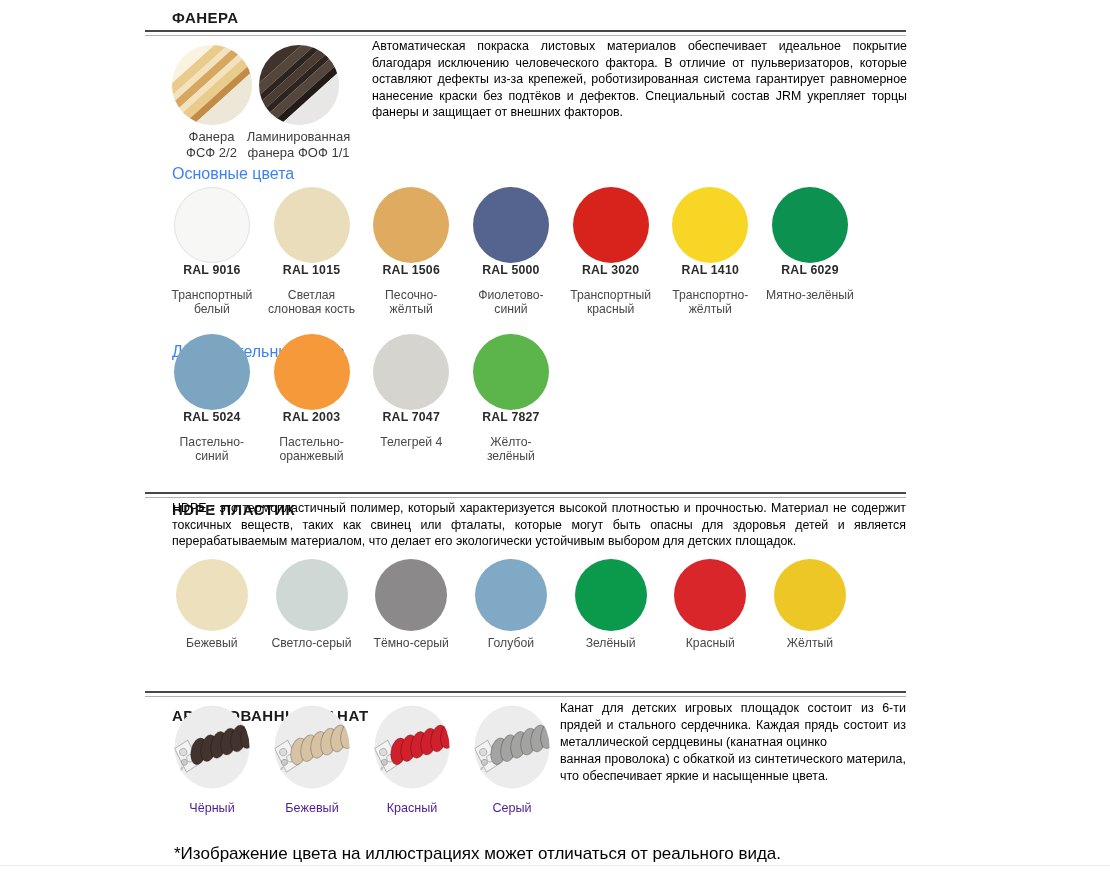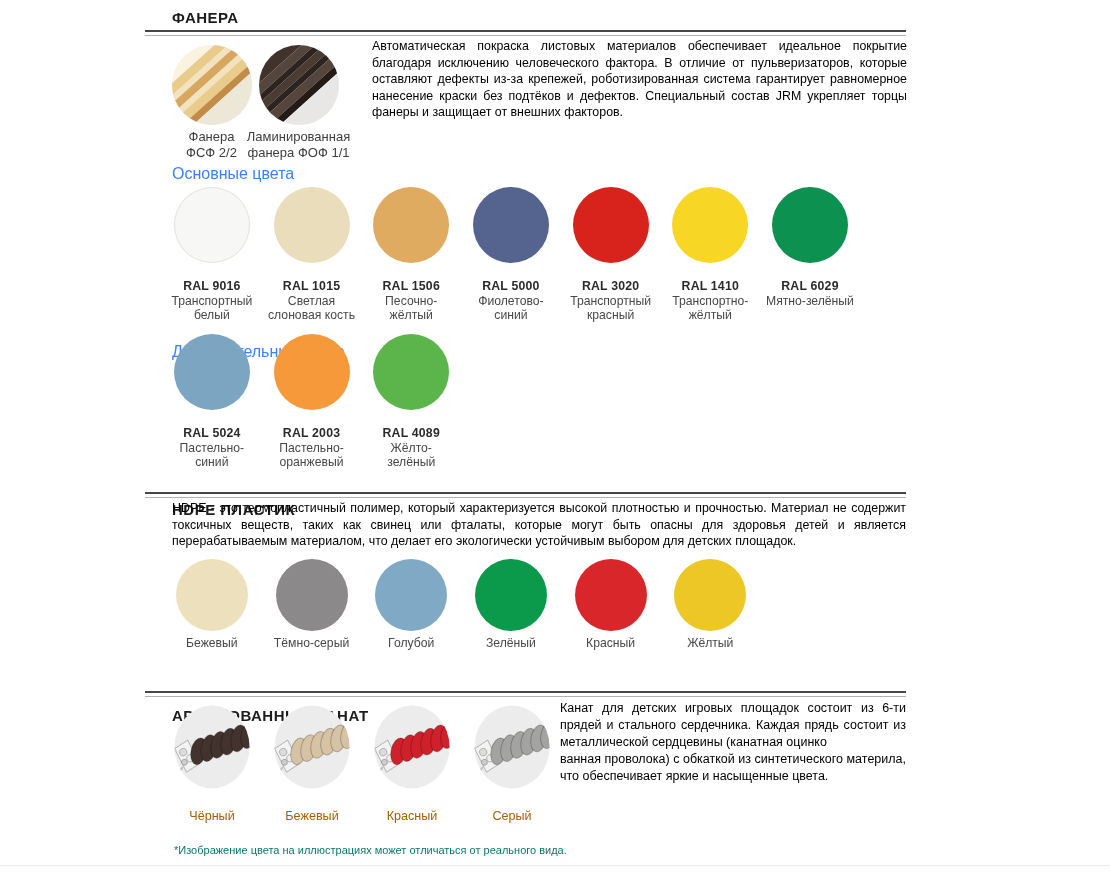--- a/index.html
+++ b/index.html
@@ -19,33 +19,33 @@
     border-bottom:1px solid #b2b2b2;
   }
   .para{
     margin:0;color:#000000;font-size:12.4px;line-height:16.6px;
     text-align:justify;white-space:pre-line;
   }
   .subhead{font-size:16px;color:#3b82f6;}
   .swatch-row{display:flex;}
   .cell{width:99.7px;display:flex;flex-direction:column;align-items:center;flex:none;}
   .dot{width:76px;height:76px;border-radius:50%;flex:none;}
-  .code{margin-top:16px;font-size:12.3px;font-weight:bold;color:#2b2b2b;letter-spacing:.2px;text-align:center;}
-  .cname{margin-top:2px;font-size:12.2px;color:#484848;line-height:13.8px;text-align:center;white-space:pre-line;}
+  .code{margin-top:0;font-size:12.3px;font-weight:bold;color:#2b2b2b;letter-spacing:.2px;text-align:center;}
+  .cname{margin-top:12px;font-size:12.2px;color:#484848;line-height:13.8px;text-align:center;white-space:pre-line;}
   .fig{width:87px;display:flex;flex-direction:column;align-items:center;flex:none;}
   .fig-img{width:80px;height:80px;}
   .fig-label{
     margin-top:4px;width:150px;margin-left:0;
     font-size:13px;color:#3e3e3e;line-height:16px;text-align:center;white-space:pre-line;
   }
   .rope-cell{width:100px;display:flex;flex-direction:column;align-items:center;flex:none;}
   .rope-img{width:76px;height:84px;}
-  .rope-name{margin-top:20px;font-size:12.6px;color:#a16207;text-align:right;}
+  .rope-name{margin-top:12px;font-size:12.6px;color:#4c1d95;text-align:right;}
   .hdpe-name{margin-top:6px;}
-  .footnote{font-size:11px;color:#0f766e;}
+  .footnote{font-size:17px;color:#000000;}
   .bottom-line{width:1110px;height:1px;background:#ececec;}
 </style>
 </head>
 <body>
 
 <div>
 
   <h2 class="sec-title abs" style="left:172px;top:9px;">ФАНЕРА</h2>
   <div class="rule abs" style="left:145px;top:30px;"></div>
 
@@ -155,35 +155,45 @@
     <div class="cname">Пастельно-
 синий</div>
   </div>
       <div class="cell">
     <div class="dot" style="background: rgb(246, 153, 59); height: 76px; width: 76px;"></div>
     <div class="code">RAL 2003</div>
     <div class="cname">Пастельно-
 оранжевый</div>
   </div>
       <div class="cell">
+    <div class="dot" style="background: rgb(213, 212, 207); height: 76px; width: 76px;"></div>
+    <div class="code">RAL 7047</div>
+    <div class="cname">Телегрей 4</div>
+  </div>
+      <div class="cell">
     <div class="dot" style="background: rgb(91, 181, 75); height: 76px; width: 76px;"></div>
-    <div class="code">RAL 4089</div>
+    <div class="code">RAL 7827</div>
     <div class="cname">Жёлто-
 зелёный</div>
   </div>
     </div>
 
   <h2 class="sec-title abs" style="left:172px;top:501px;">HDPE ПЛАСТИК</h2>
   <div class="rule abs" style="left:145px;top:492px;"></div>
   <p class="para abs" style="left:172px;top:500px;width:734px;">HDPE - это термопластичный полимер, который характеризуется высокой плотностью и прочностью. Материал не содержит токсичных веществ, таких как свинец или фталаты, которые могут быть опасны для здоровья детей и является перерабатываемым материалом, что делает его экологически устойчивым выбором для детских площадок.</p>
   <div class="swatch-row abs" id="row-hdpe" style="left:162px;top:559px;">
       <div class="cell">
     <div class="dot" style="background: rgb(237, 224, 189); height: 72px; width: 72px;"></div>
 
     <div class="cname hdpe-name">Бежевый</div>
+  </div>
+      <div class="cell">
+    <div class="dot" style="background: rgb(207, 216, 212); height: 72px; width: 72px;"></div>
+
+    <div class="cname hdpe-name">Светло-серый</div>
   </div>
       <div class="cell">
     <div class="dot" style="background: rgb(139, 137, 137); height: 72px; width: 72px;"></div>
 
     <div class="cname hdpe-name">Тёмно-серый</div>
   </div>
       <div class="cell">
     <div class="dot" style="background: rgb(127, 169, 196); height: 72px; width: 72px;"></div>
 
     <div class="cname hdpe-name">Голубой</div>

